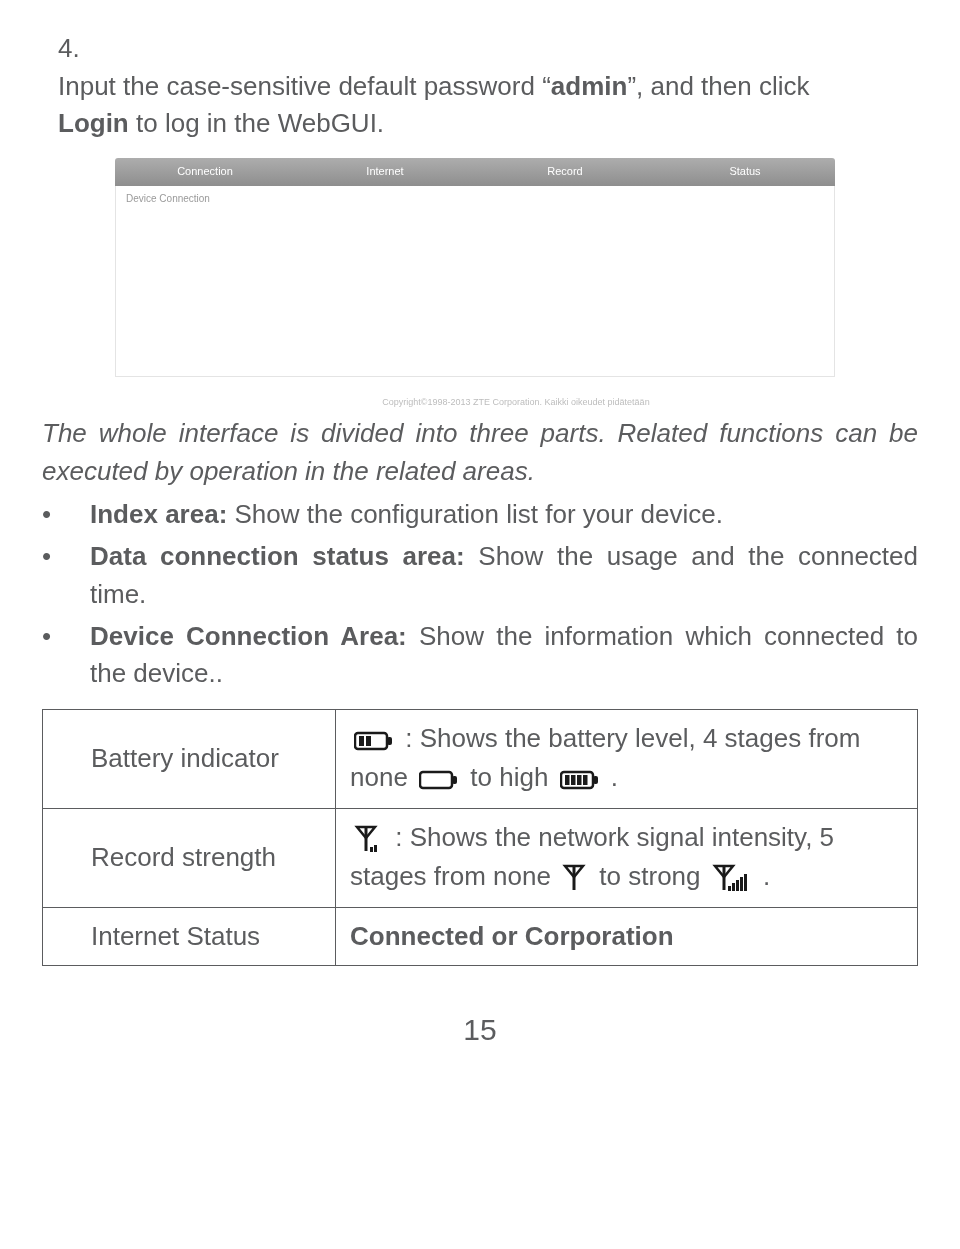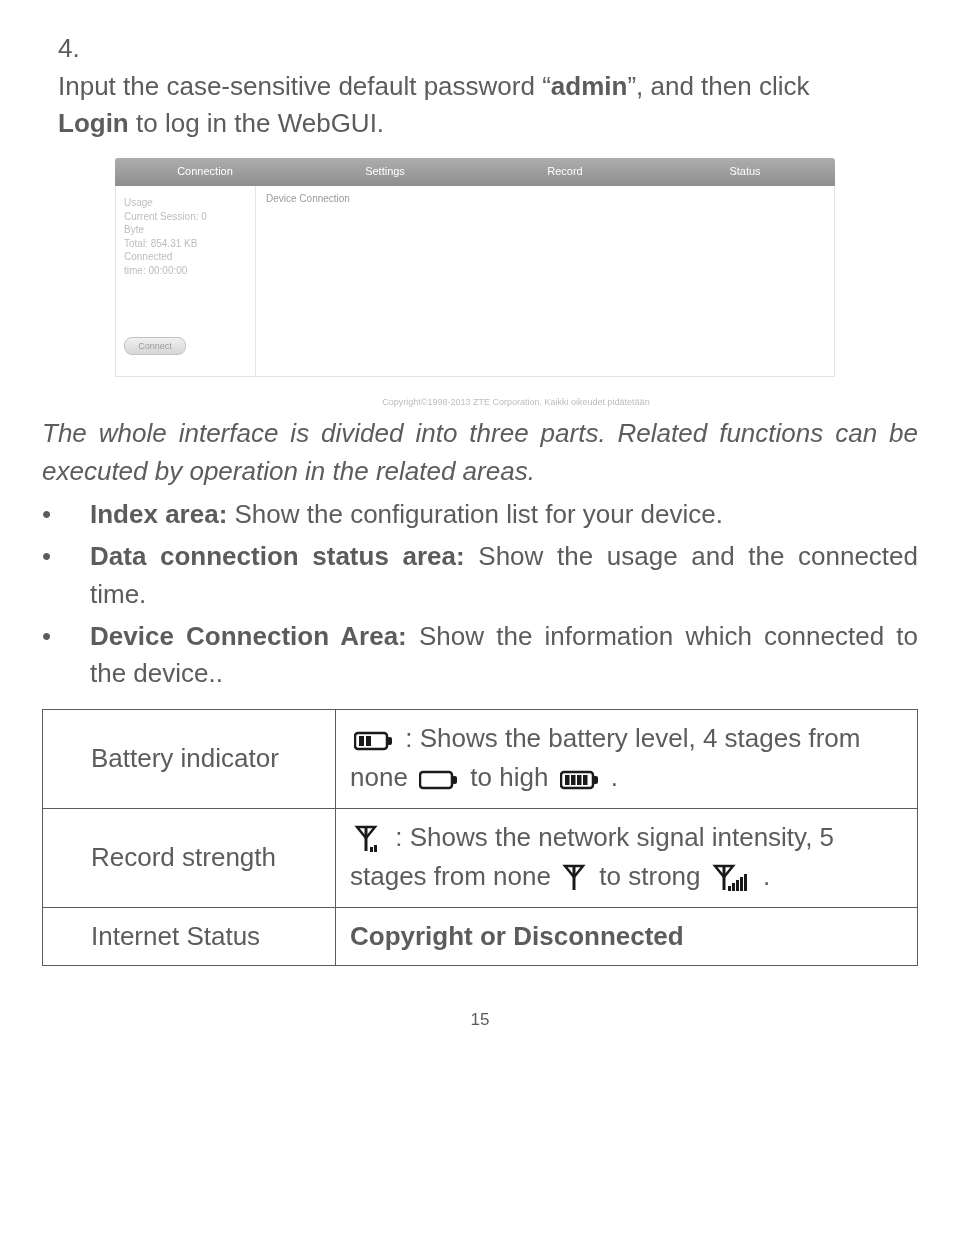--- a/index.html
+++ b/index.html
@@ -76,52 +76,42 @@
     padding:10px 14px;
     vertical-align:middle;
     font-size:26px;
     color:#5b5c5e;
   }
   table.info td.left{width:230px;padding-left:48px;}
   .icon{display:inline-block;vertical-align:middle;margin:0 4px;}
   .page-num{
     text-align:center;
     margin-top:42px;
-    font-size:17px;
+    font-size:30px;
   }
   svg{vertical-align:middle;}
 </style>
 </head>
 <body>
 
 <div class="step-line">
   <span class="step-num">4.</span>
   <span class="step-body">
     <span>Input the case-sensitive default password “</span><b>admin</b><span>”, and then click </span><b>Login</b><span> to log in the WebGUI.</span>
   </span>
 </div>
 
 <div class="webgui-img">
   <div class="topbar">
     <div>Connection</div>
-    <div>Settings</div>
+    <div>Internet</div>
     <div>Record</div>
     <div>Status</div>
   </div>
   <div class="main">
-    <div class="side">
-      <div>Usage</div>
-      <div>Current Session: 0</div>
-      <div>Byte</div>
-      <div>Total: 854.31 KB</div>
-      <div></div>
-      <div>Connected</div>
-      <div>time: 00:00:00</div>
-      <div class="connect">Connect</div>
-    </div>
     <div class="content">
       <div class="hdr">Device Connection</div>
     </div>
   </div>
 </div>
 <div class="copy">Copyright©1998-2013 ZTE Corporation. Kaikki oikeudet pidätetään</div>
 
 <div class="para">The whole interface is divided into three parts. Related functions can be executed by operation in the related areas.</div>
 
 <div class="bullets">
@@ -199,18 +189,18 @@
               <rect x="20" y="19" width="3" height="8" fill="#1a1a1a"></rect>
               <rect x="24" y="16" width="3" height="11" fill="#1a1a1a"></rect>
               <rect x="28" y="13" width="3" height="14" fill="#1a1a1a"></rect>
               <rect x="32" y="10" width="3" height="17" fill="#1a1a1a"></rect>
             </svg>
       </span><span> .</span>
     </td>
   </tr>
   <tr>
     <td class="left">Internet Status</td>
-    <td><b>Copyright or Disconnected</b></td>
+    <td><b>Connected or Corporation</b></td>
   </tr>
 </tbody>
   </table>
 
 <div class="page-num">15</div>
 
 </body></html>

